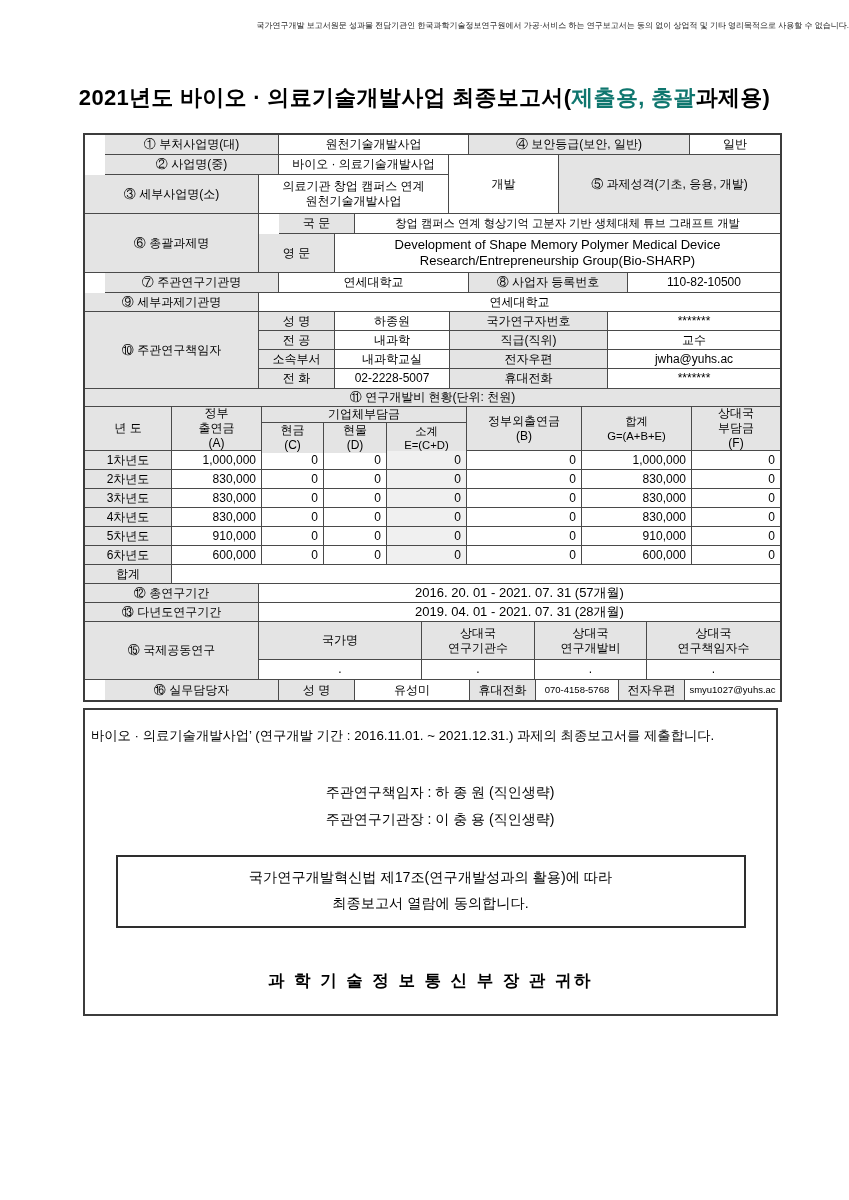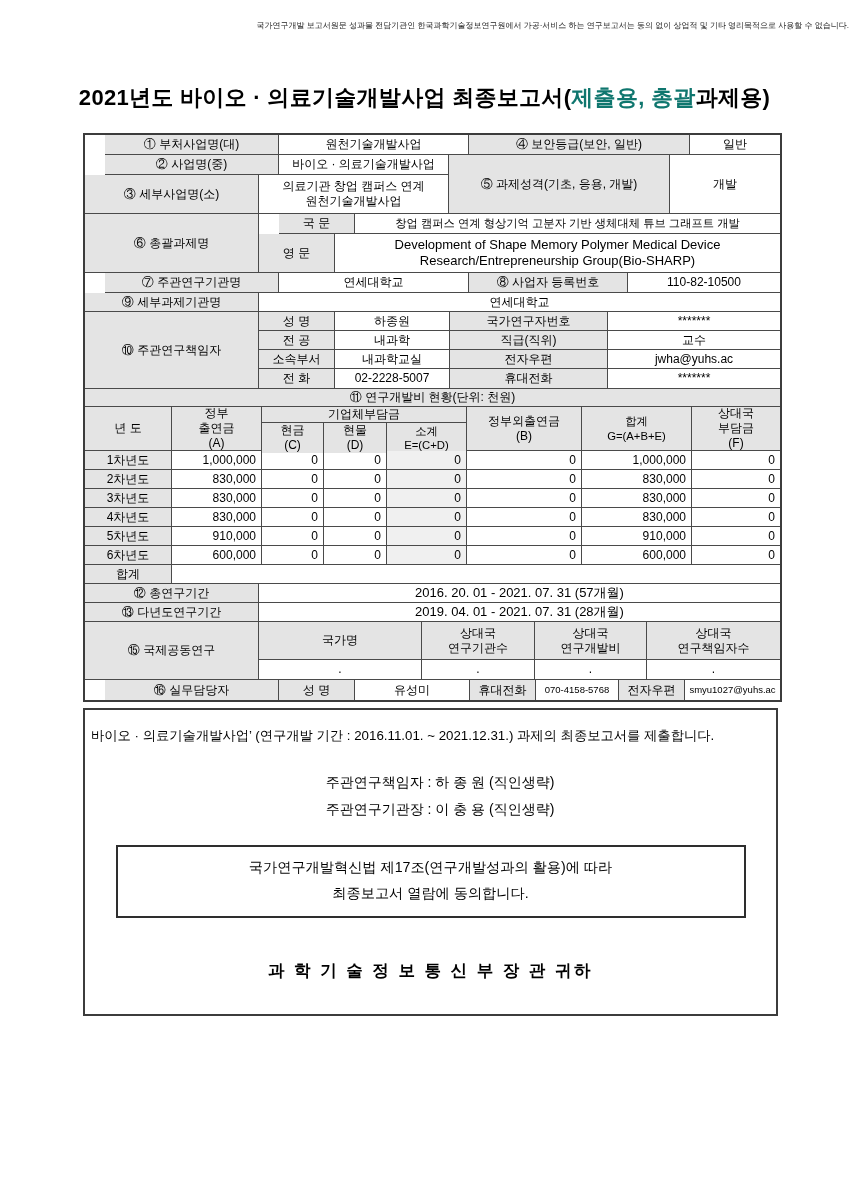--- a/index.html
+++ b/index.html
@@ -30,21 +30,21 @@
   .h1{height:20px;margin-left:20px;}  .h1b{height:19px;} .h2{height:38px;} .hh{height:44px;} .ht{height:18px;}
   .sub{display:flex;align-items:center;justify-content:center;border-bottom:1px solid #4a4a4a;height:16px;box-sizing:border-box;}
   .subrow{display:flex;flex:1 1 auto;}
   .subrow > .td{border-bottom:none;}
   
   .wL{width:174px;} .wS{width:76px;} .wV1{width:115px;} .wM{width:158px;}
   .wy{width:87px;} .wa{width:90px;} .wc{width:62px;} .wd{width:63px;} .we{width:80px;} .wb{width:115px;} .wg{width:110px;}
   
   .bottom-box{margin:6px 0 0 83px;width:695px;height:308px;border:2px solid #3c3c3c;box-sizing:border-box;}
   .para{padding:16px 6px 0 6px;font-size:13.3px;line-height:1.55;text-align:justify;}
-  .sigs{margin-top:22px;text-align:center;font-size:14px;line-height:1.95;padding-left:19px;}
+  .sigs{margin-top:32px;text-align:center;font-size:14px;line-height:1.95;padding-left:19px;}
   .consent{margin:22px auto 0;width:630px;border:2px solid #2e2e2e;box-sizing:border-box;text-align:center;font-size:14.2px;line-height:1.8;padding:8px 0 10px 0;}
   .recipient{margin-top:42px;text-align:center;font-size:16.5px;font-weight:bold;letter-spacing:2.5px;}
 </style>
 </head>
 <body>
 
 <div class="disclaimer">국가연구개발 보고서원문 성과물 전담기관인 한국과학기술정보연구원에서 가공·서비스 하는 연구보고서는 동의 없이 상업적 및 기타 영리목적으로 사용할 수 없습니다.</div>
 
 <div class="title"><span>2021년도 바이오 · 의료기술개발사업 최종보고서(</span><span class="red">제출용, 총괄</span><span>과제용)</span></div>
 
@@ -62,22 +62,22 @@
       <div class="tr h1">
         <div class="td wL gray">② 사업명(중)</div>
         <div class="td grow">바이오 · 의료기술개발사업</div>
       </div>
       <div class="tr h2">
         <div class="td wL gray">③ 세부사업명(소)</div>
         <div class="td grow pre">의료기관 창업 캠퍼스 연계
 원천기술개발사업</div>
       </div>
     </div>
+    <div class="td grow">개발</div>
     <div class="td gray" style="width:221px">⑤ 과제성격(기초, 응용, 개발)</div>
-    <div class="td grow">개발</div>
   </div>
 
   <div class="tr">
     <div class="td wL gray">⑥ 총괄과제명</div>
     <div class="col grow">
       <div class="tr h1">
         <div class="td wS gray">국 문</div>
         <div class="td grow nw fs11">창업 캠퍼스 연계 형상기억 고분자 기반 생체대체 튜브 그래프트 개발</div>
       </div>
       <div class="tr h2">

